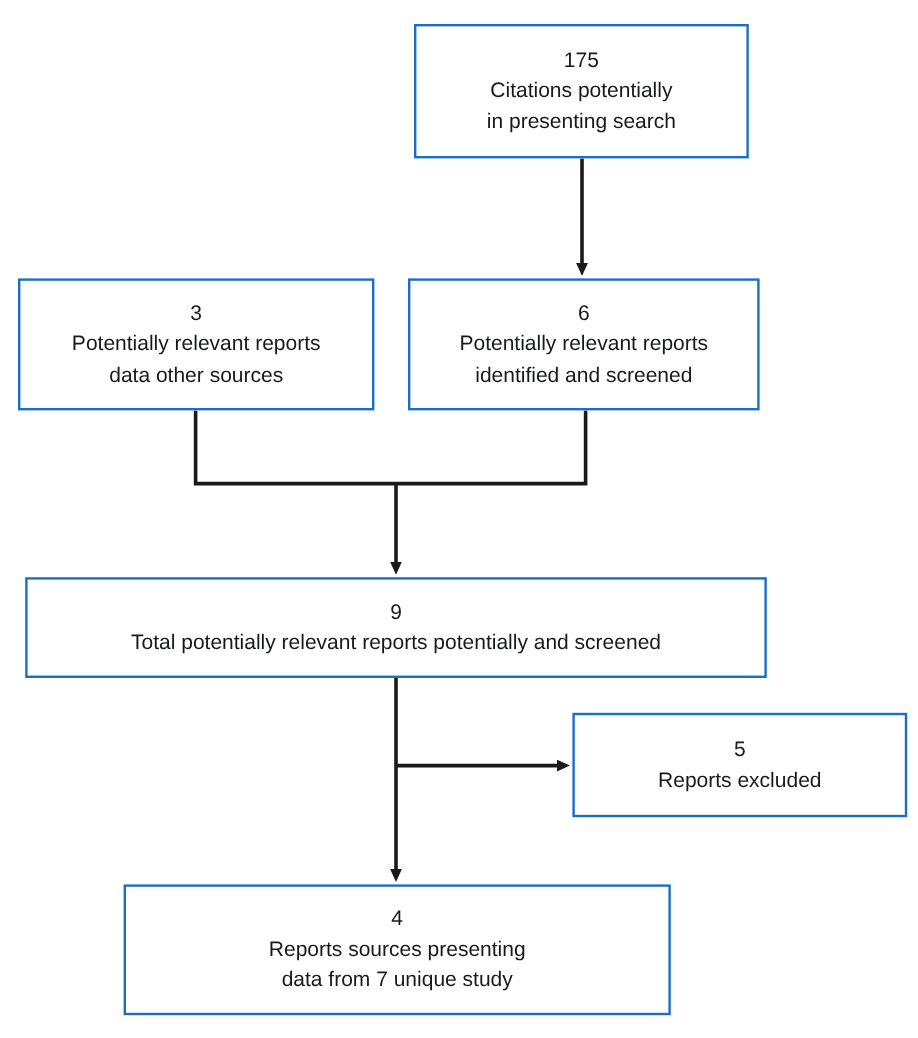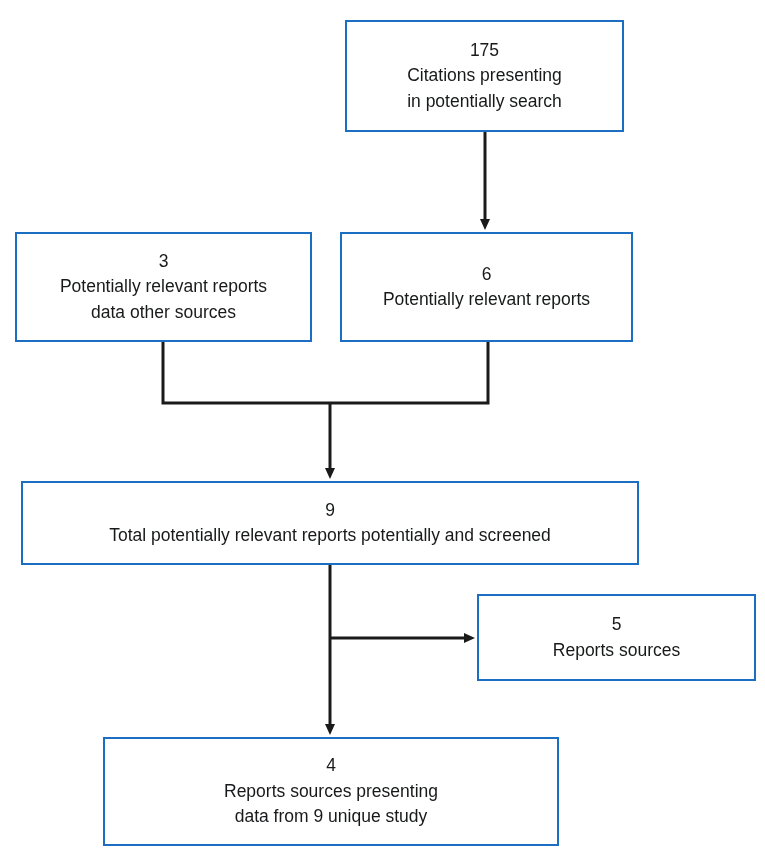--- a/index.html
+++ b/index.html
@@ -76,44 +76,45 @@
       <line x1="330" y1="565" x2="330" y2="725" stroke="#1a1a1a" stroke-width="3" marker-end="url(#arrowhead-down)"></line>
     </g>
 
     <g>
       <line x1="330" y1="638" x2="465" y2="638" stroke="#1a1a1a" stroke-width="3" marker-end="url(#arrowhead-down)"></line>
     </g>
   </svg>
 
   <div class="node" id="node-citations">
     <span class="line">175</span>
-    <span class="line">Citations presenting</span>
-    <span class="line">in potentially search</span>
+    <span class="line">Citations potentially</span>
+    <span class="line">in presenting search</span>
   </div>
 
   <div class="node" id="node-other-src">
     <span class="line">3</span>
     <span class="line">Potentially relevant reports</span>
     <span class="line">data other sources</span>
   </div>
 
   <div class="node" id="node-screened">
     <span class="line">6</span>
     <span class="line">Potentially relevant reports</span>
+    <span class="line">identified and screened</span>
   </div>
 
   <div class="node" id="node-total">
     <span class="line">9</span>
     <span class="line">Total potentially relevant reports potentially and screened</span>
   </div>
 
   <div class="node" id="node-excluded">
     <span class="line">5</span>
-    <span class="line">Reports sources</span>
+    <span class="line">Reports excluded</span>
   </div>
 
   <div class="node" id="node-included">
     <span class="line">4</span>
     <span class="line">Reports sources presenting</span>
-    <span class="line">data from 9 unique study</span>
+    <span class="line">data from 7 unique study</span>
   </div>
 
 </div>
 
 </body></html>

